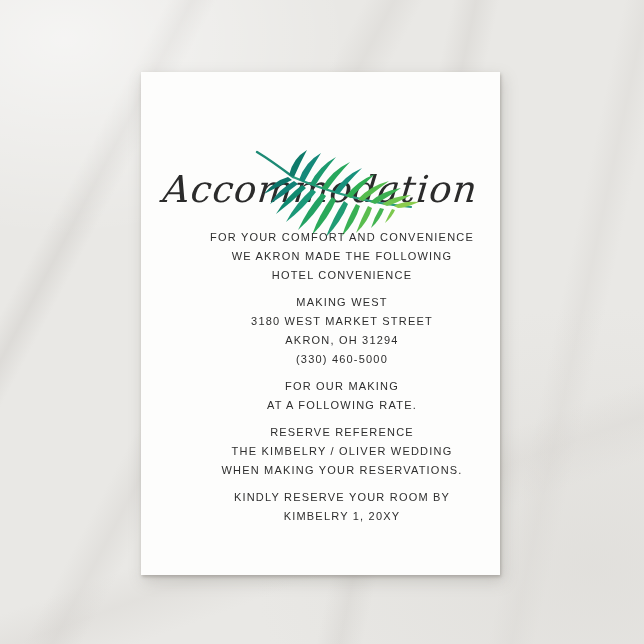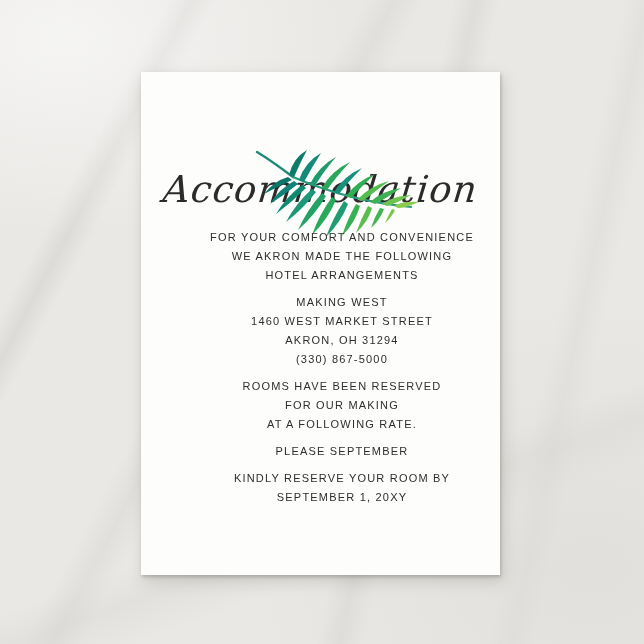--- a/index.html
+++ b/index.html
@@ -110,40 +110,41 @@
         <path d="M 137 62 Q 131 72 128 82 Q 137 74 141 63 Z" fill="#43b452"></path>
         <path d="M 149 63 Q 145 70 142 77 Q 149 71 152 64 Z" fill="#7cc84d"></path>
       </svg>
     </div>
 
     <div class="text-block">
 
       <div class="text-group">
         <div class="text-line">FOR YOUR COMFORT AND CONVENIENCE</div>
         <div class="text-line">WE AKRON MADE THE FOLLOWING</div>
-        <div class="text-line">HOTEL ARRANGEMENTS</div>
+        <div class="text-line">HOTEL CONVENIENCE</div>
       </div>
 
       <div class="text-group">
         <div class="text-line">MAKING WEST</div>
-        <div class="text-line">1460 WEST MARKET STREET</div>
+        <div class="text-line">3180 WEST MARKET STREET</div>
         <div class="text-line">AKRON, OH 31294</div>
-        <div class="text-line">(330) 867-5000</div>
+        <div class="text-line">(330) 460-5000</div>
       </div>
 
       <div class="text-group">
-        <div class="text-line">ROOMS HAVE BEEN RESERVED</div>
         <div class="text-line">FOR OUR MAKING</div>
         <div class="text-line">AT A FOLLOWING RATE.</div>
       </div>
 
       <div class="text-group">
-        <div class="text-line">PLEASE SEPTEMBER</div>
+        <div class="text-line">RESERVE REFERENCE</div>
+        <div class="text-line">THE KIMBELRY / OLIVER WEDDING</div>
+        <div class="text-line">WHEN MAKING YOUR RESERVATIONS.</div>
       </div>
 
       <div class="text-group">
         <div class="text-line">KINDLY RESERVE YOUR ROOM BY</div>
-        <div class="text-line">SEPTEMBER 1, 20XY</div>
+        <div class="text-line">KIMBELRY 1, 20XY</div>
       </div>
 
     </div>
   </div>
 </div>
 
 </body></html>

